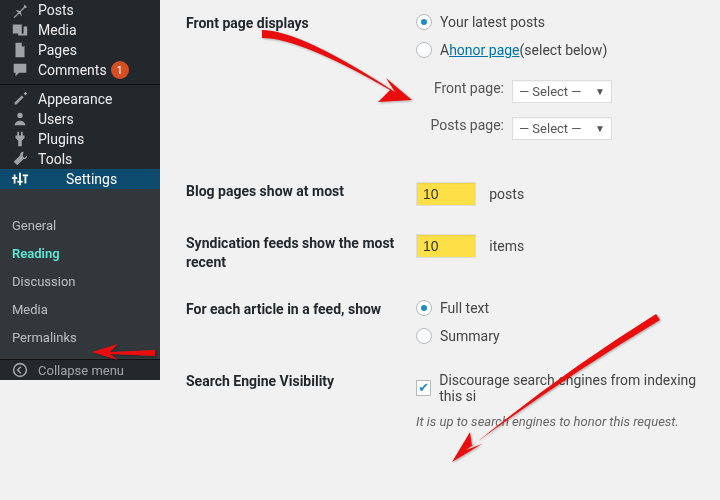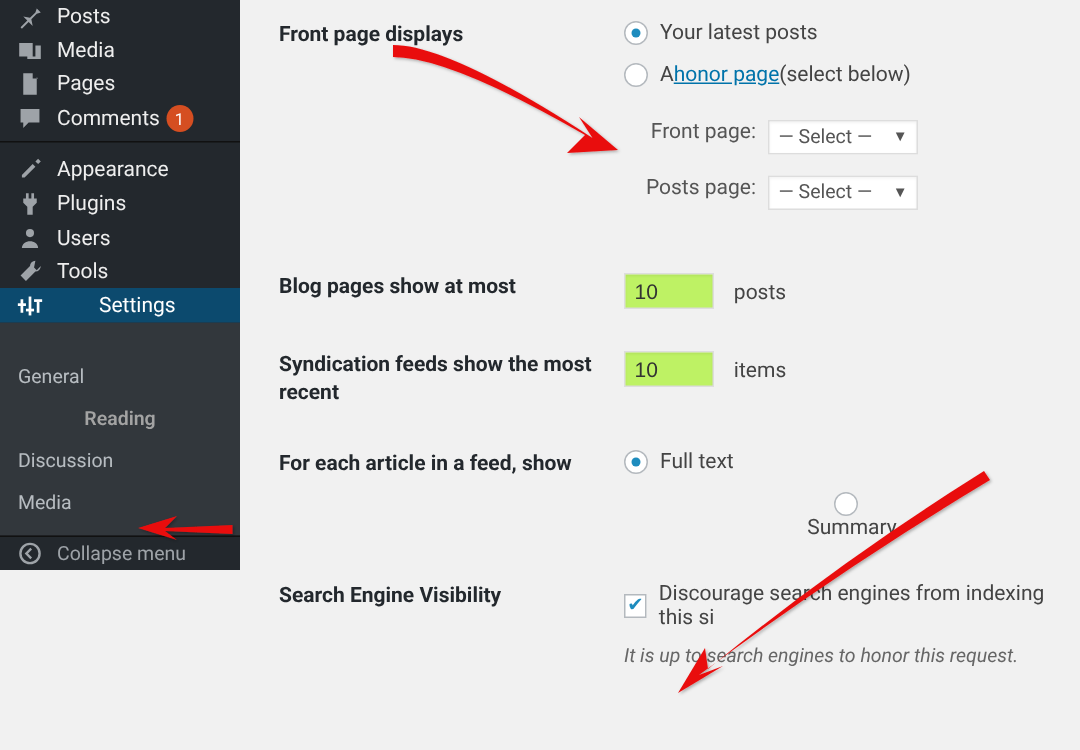--- a/index.html
+++ b/index.html
@@ -10,37 +10,37 @@
   .menu-item { display: flex; align-items: center; height: 34px; padding: 0 8px 0 10px; color: #eee; cursor: pointer; font-size: 14px; position: relative; }
   .menu-item .ico { width: 20px; height: 20px; display: inline-flex; align-items: center; justify-content: center; margin-right: 8px; color: rgba(240,245,250,.6); }
   .menu-item .lbl { color: #eee; }
   .menu-item.active { background: #0c4a6e; color: #fff; gap: 28px; }
   .menu-item.active .ico, .menu-item.active .lbl { color: #fff; }
   .menu-item.active::after { content: ""; position: absolute; right: -8px; top: 50%; margin-top: -8px; border: 8px solid transparent; border-right-color: #f1f1f1; }
   .sep { height: 5px; background: transparent; border-top: 1px solid #111; margin: 4px 0 4px 0; }
   .badge { display:inline-flex; align-items:center; justify-content:center; min-width:18px; height:18px; background:#d54e21; color:#fff; border-radius:9px; font-size:11px; margin-left:4px; padding:0 5px; }
   .submenu { background: #32373c; padding: 22px 0 8px 0; }
   .sub-item { height: 28px; padding: 0 12px; display:flex; align-items:center; color: rgba(240,245,250,.7); font-size: 13px; cursor:pointer; }
-  .sub-item.current { color: #a3a3a3; font-weight: 600; justify-content: center; }
+  .sub-item.current { color: #5eead4; font-weight: 600; }
   .collapse { margin-top: auto; height: 34px; display:flex; align-items:center; padding: 0 8px 0 10px; color: rgba(240,245,250,.6); cursor:pointer; border-top: 1px solid #111; }
   .collapse .ico { width:20px; height:20px; display:inline-flex; align-items:center; justify-content:center; margin-right:8px; }
   
   .content { flex:1; padding: 0 0 0 26px; background: #f1f1f1; position:relative; }
   .form-row { display:flex; align-items:flex-start; padding: 14px 0; }
   .form-row .label-col { width: 230px; font-weight:700; color:#23282d; font-size:14px; line-height:1.35; padding-right: 20px; }
   .form-row .ctrl-col { flex:1; }
   .radio-row { display:flex; align-items:center; margin-bottom: 12px; font-size: 14px; color:#444; }
   .radio { width:16px; height:16px; border:1px solid #b4b9be; border-radius:50%; margin-right:8px; display:inline-flex; align-items:center; justify-content:center; cursor:pointer; background:#fff; }
   .radio.checked::after { content:""; width:6px; height:6px; border-radius:50%; background:#1e8cbe; }
   .link { color:#0073aa; text-decoration: underline; cursor:pointer; }
   .sub-label-line { display:flex; margin-bottom:14px; }
   .sub-label-line .kv-label { width: 88px; text-align:right; font-size:14px; color:#555; margin-right: 8px; }
   .select { width:100px; border:1px solid #ddd; background: #fff; color:#555; font-size:13px; padding: 3px 6px; display:inline-flex; align-items:center; justify-content:space-between; cursor:pointer; box-shadow: inset 0 1px 2px rgba(0,0,0,.05); }
   .select .caret { margin-left:6px; font-size:10px; }
-  .num-input { width: 60px; border:1px solid #ddd; background:#bef264; color:#333; font-size:14px; padding: 3px 6px; box-shadow: inset 0 1px 2px rgba(0,0,0,.07); }
+  .num-input { width: 60px; border:1px solid #ddd; background:#fde047; color:#333; font-size:14px; padding: 3px 6px; box-shadow: inset 0 1px 2px rgba(0,0,0,.07); }
   .unit { margin-left: 10px; font-size:14px; color:#444; }
   .check-row { display:flex; align-items:center; font-size:14px; color:#444; }
   .check { width:16px; height:16px; border:1px solid #b4b9be; background:#fff; margin-right:8px; display:inline-flex; align-items:center; justify-content:center; cursor:pointer; }
   .check.checked::after { content:"✔"; color:#1e8cbe; font-size:13px; line-height:1; }
   .hint { font-style: italic; color:#666; font-size:13px; margin-top:10px; }
   
   .anno { position:absolute; top:0; left:0; width:720px; height:500px; pointer-events:none; }
   svg .arrow { fill:#e91110; }
 </style>
 </head>
@@ -87,33 +87,33 @@
       <span class="ico">
           <svg width="18" height="18" viewBox="0 0 20 20" fill="currentColor">
             <path d="M4 14l8-8 2 2-8 8H4zM14 4l2 2 2-2-2-2z"></path>
           </svg>
         </span>
       <span class="lbl">Appearance</span>
     </div>
     <div class="menu-item">
       <span class="ico">
           <svg width="18" height="18" viewBox="0 0 20 20" fill="currentColor">
-            <path d="M7 2v4H5v3l3 3v6h4v-6l3-3V6h-2V2h-2v4H9V2z"></path>
-          </svg>
-        </span>
-      <span class="lbl">Plugins</span>
-    </div>
-    <div class="menu-item">
-      <span class="ico">
-          <svg width="18" height="18" viewBox="0 0 20 20" fill="currentColor">
             <circle cx="10" cy="6" r="3"></circle>
             <path d="M4 17c0-3 3-5 6-5s6 2 6 5z"></path>
           </svg>
         </span>
       <span class="lbl">Users</span>
+    </div>
+    <div class="menu-item">
+      <span class="ico">
+          <svg width="18" height="18" viewBox="0 0 20 20" fill="currentColor">
+            <path d="M7 2v4H5v3l3 3v6h4v-6l3-3V6h-2V2h-2v4H9V2z"></path>
+          </svg>
+        </span>
+      <span class="lbl">Plugins</span>
     </div>
     <div class="menu-item">
       <span class="ico">
           <svg width="18" height="18" viewBox="0 0 20 20" fill="currentColor">
             <path d="M14 2a4 4 0 00-4 4l-7 7 4 4 7-7a4 4 0 004-4l-3 3-2-2z"></path>
           </svg>
         </span>
       <span class="lbl">Tools</span>
     </div>
     <div class="menu-item active">
@@ -135,20 +135,23 @@
         </div>
       <div class="sub-item current">
           <span>Reading</span>
         </div>
       <div class="sub-item">
           <span>Discussion</span>
         </div>
       <div class="sub-item">
           <span>Media</span>
         </div>
+      <div class="sub-item">
+          <span>Permalinks</span>
+        </div>
     </div>
     <div class="collapse">
       <span class="ico">
           <svg width="16" height="16" viewBox="0 0 20 20" fill="currentColor">
             <circle cx="10" cy="10" r="8" fill="none" stroke="currentColor" stroke-width="2"></circle>
             <path d="M11 6l-4 4 4 4" fill="none" stroke="currentColor" stroke-width="2"></path>
           </svg>
         </span>
       <span>Collapse menu</span>
     </div>
@@ -201,21 +204,21 @@
       </div>
     </div>
 
     <div class="form-row">
       <div class="label-col">For each article in a feed, show</div>
       <div class="ctrl-col">
         <div class="radio-row">
           <span class="radio checked"></span>
           <span>Full text</span>
         </div>
-        <div class="radio-row" style="margin-bottom:0;flex-direction:column;">
+        <div class="radio-row" style="margin-bottom:0;">
           <span class="radio"></span>
           <span>Summary</span>
         </div>
       </div>
     </div>
 
     <div class="form-row">
       <div class="label-col">Search Engine Visibility</div>
       <div class="ctrl-col">
         <div class="check-row">

